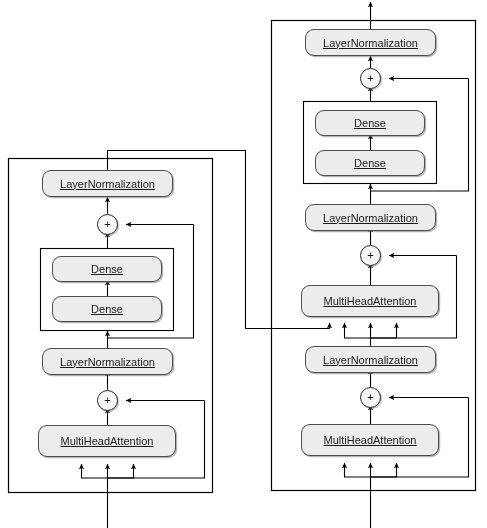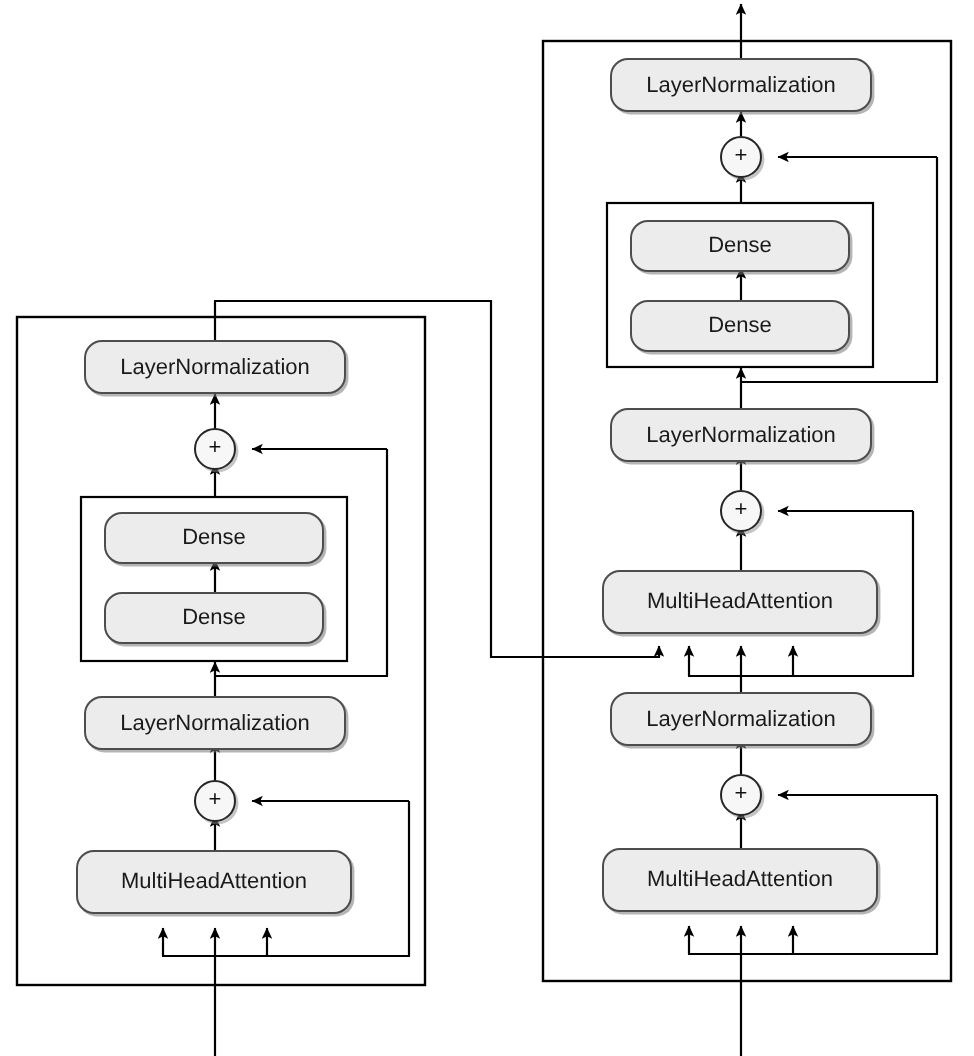--- a/index.html
+++ b/index.html
@@ -32,20 +32,21 @@
     box-sizing: border-box;
     background: #ececec;
     border: 1px solid #4d4d4d;
     border-radius: 9px;
     color: #1a1a1a;
     font-size: 11px;
     font-family: "Liberation Sans", sans-serif;
     letter-spacing: 0px;
     white-space: nowrap;
     box-shadow: 1.2px 1.2px 0 rgba(120,120,120,0.55);
+    text-decoration: underline;
   }
   .plus-node {
     position: absolute;
     box-sizing: border-box;
     width: 21px;
     height: 21px;
     border: 1px solid #262626;
     border-radius: 50%;
     background: #f7f7f7;
     display: flex;

